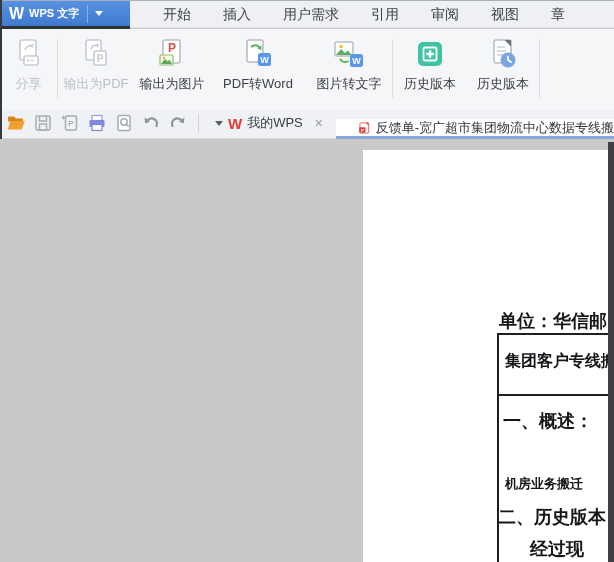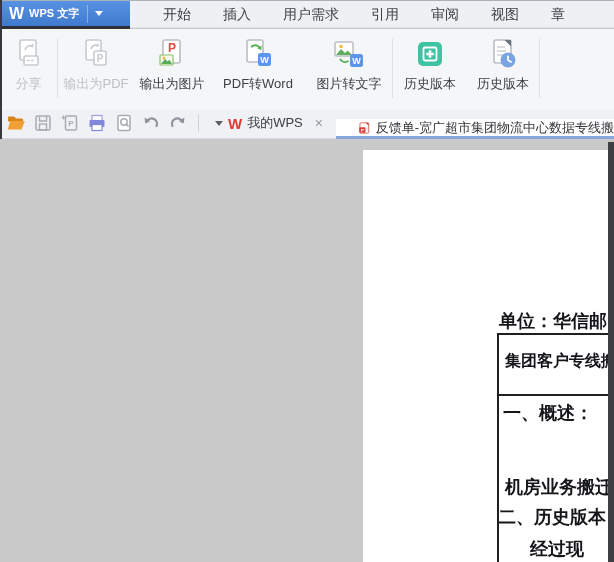--- a/index.html
+++ b/index.html
@@ -250,21 +250,21 @@
 
   <div class="docarea">
     <div class="page"></div>
 
     <div class="t-line t-top"></div>
     <div class="t-line t-mid"></div>
     <div class="t-line t-left"></div>
 
     <span class="doc-text" style="left:499px;top:170px;font-size:18px;">单位：华信邮</span>
     <span class="doc-text" style="left:505px;top:212px;font-size:16px;">集团客户专线搬</span>
-    <span class="doc-text heiti" style="left:503px;top:262px;font-size:18px;">一、概述：</span>
-    <span class="doc-text" style="left:505px;top:336px;font-size:18px;">机房业务搬迁</span>
+    <span class="doc-text heiti" style="left:503px;top:270px;font-size:18px;">一、概述：</span>
+    <span class="doc-text" style="left:505px;top:336px;font-size:13px;">机房业务搬迁</span>
     <span class="doc-text heiti" style="left:498px;top:366px;font-size:18px;">二、历史版本</span>
     <span class="doc-text" style="left:530px;top:398px;font-size:18px;">经过现</span>
 
     <div class="dark-strip"></div>
   </div>
 
 </div>
 
 </body></html>

